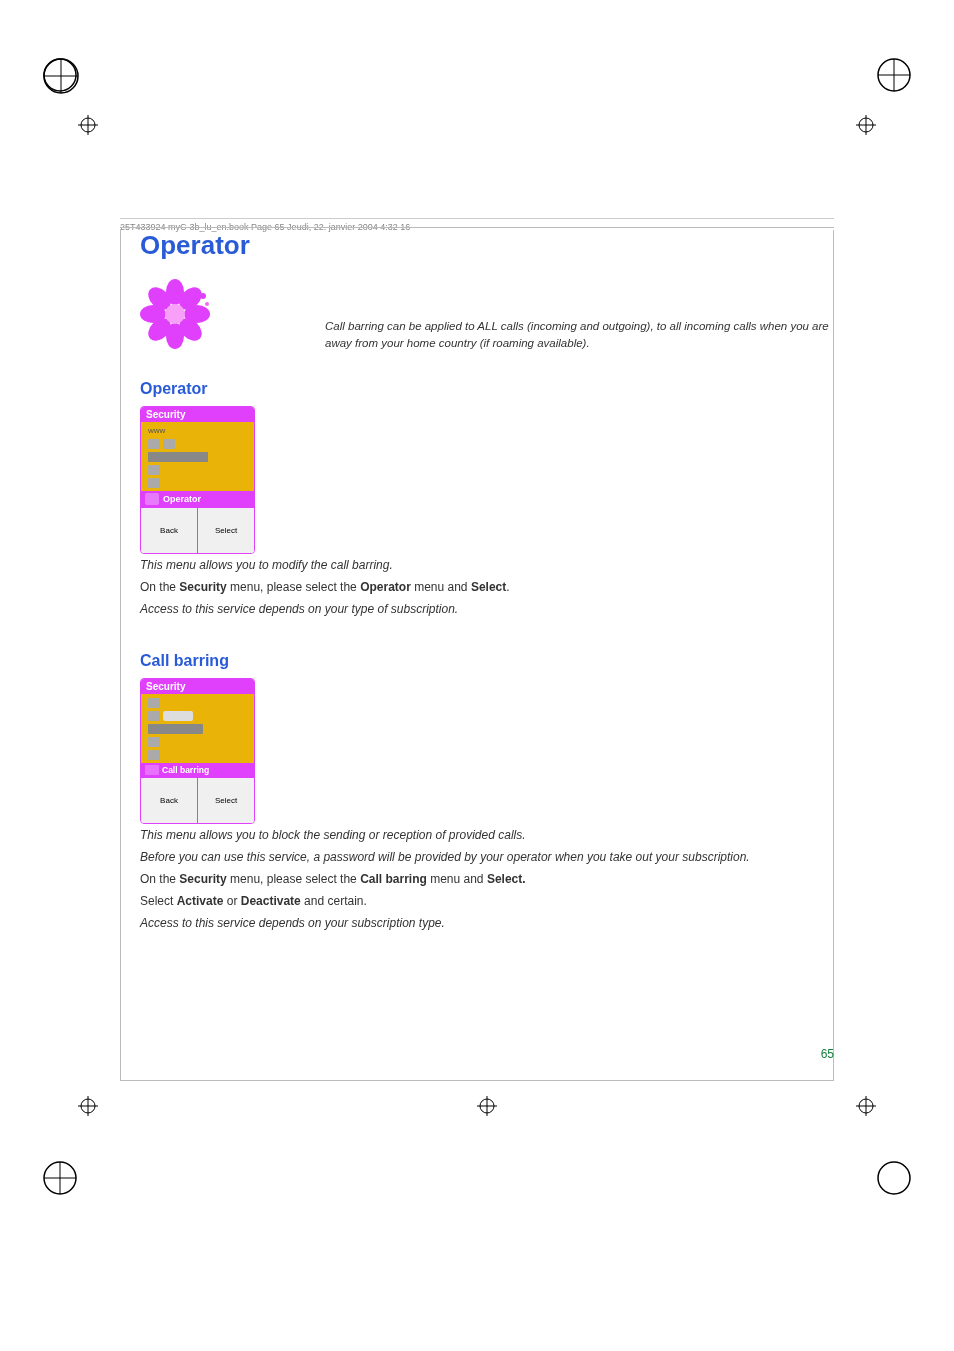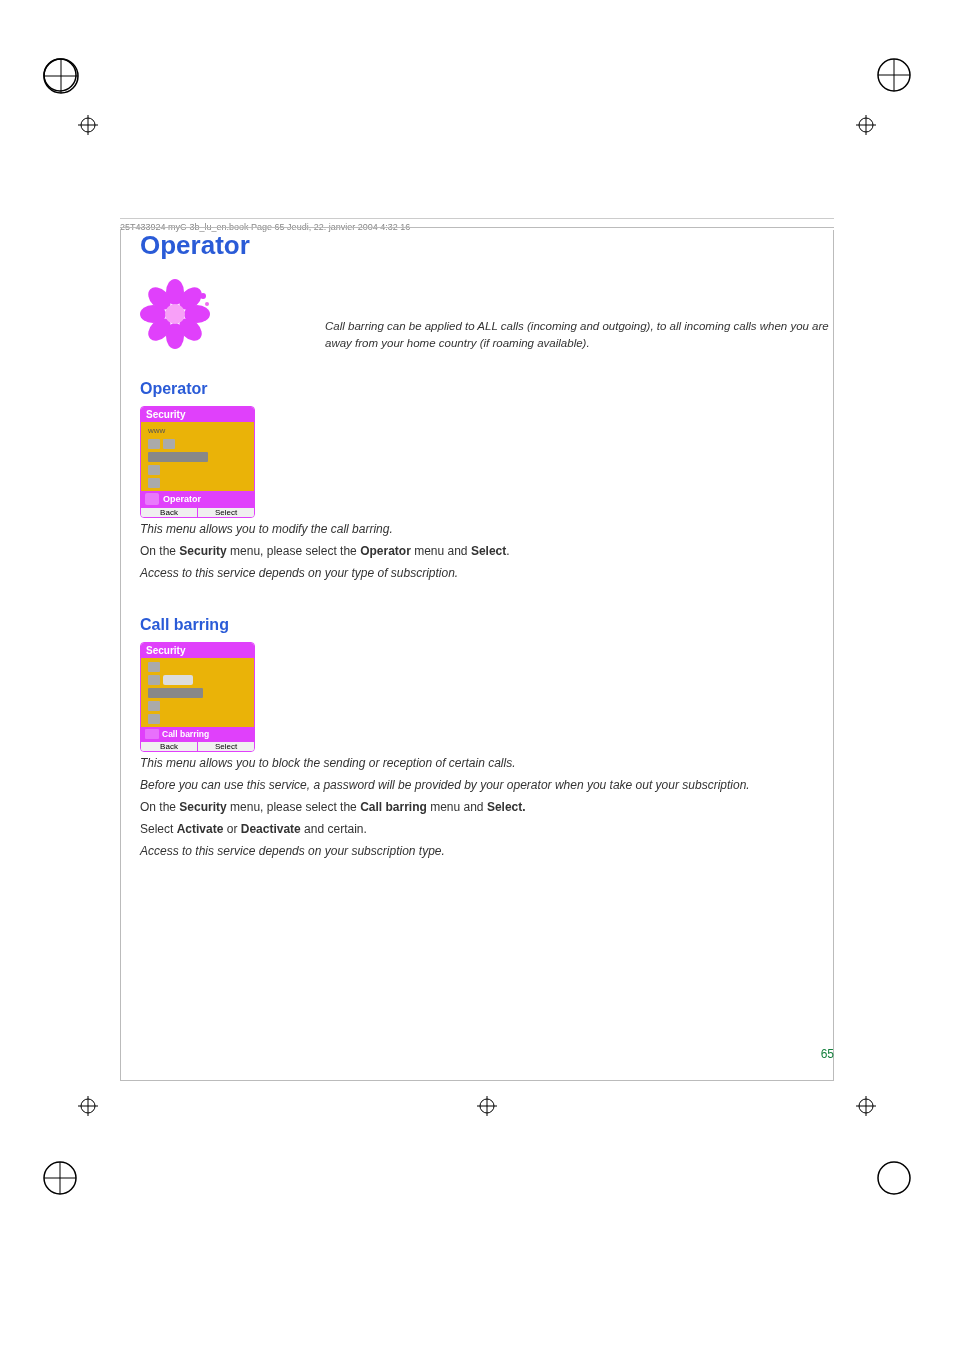--- a/index.html
+++ b/index.html
@@ -123,21 +123,21 @@
 
     .phone-footer {
       display: flex;
       border-top: 1px solid #e040fb;
       font-size: 8px;
     }
 
     .phone-footer-btn {
       flex: 1;
       text-align: center;
-      padding: 0 0;
+      padding: 18px 0;
       background: #f0f0f0;
       color: #000;
       font-size: 8px;
     }
 
     .phone-footer-sep {
       width: 1px;
       background: #e040fb;
     }
 
@@ -348,21 +348,21 @@
           <div class="phone-footer">
             <div class="phone-footer-btn">Back</div>
             <div class="phone-footer-sep"></div>
             <div class="phone-footer-btn">Select</div>
           </div>
         </div>
       </div>
 
       <div class="section-right">
         <p class="section-text-italic">
-          <span>This menu allows you to block the sending or reception of certain calls.</span>
+          <span>This menu allows you to block the sending or reception of provided calls.</span>
         </p>
         <p class="section-text-italic">
           <span>Before you can use this service, a password will be provided by your operator when you take out your subscription.</span>
         </p>
         <p class="section-text">
           <span>On the </span><b>Security</b><span> menu, please select the </span><b>Call barring</b><span> menu and </span><b>Select.</b>
         </p>
         <p class="section-text">
           <span>Select </span><b>Activate</b><span> or </span><b>Deactivate</b><span> and certain.</span>
         </p>

